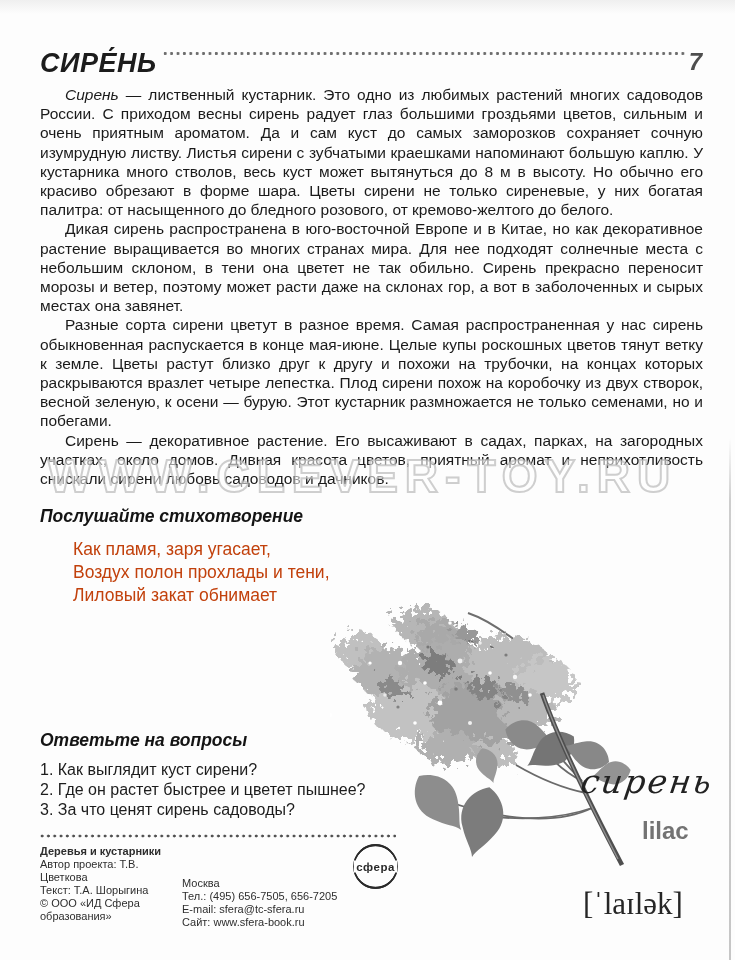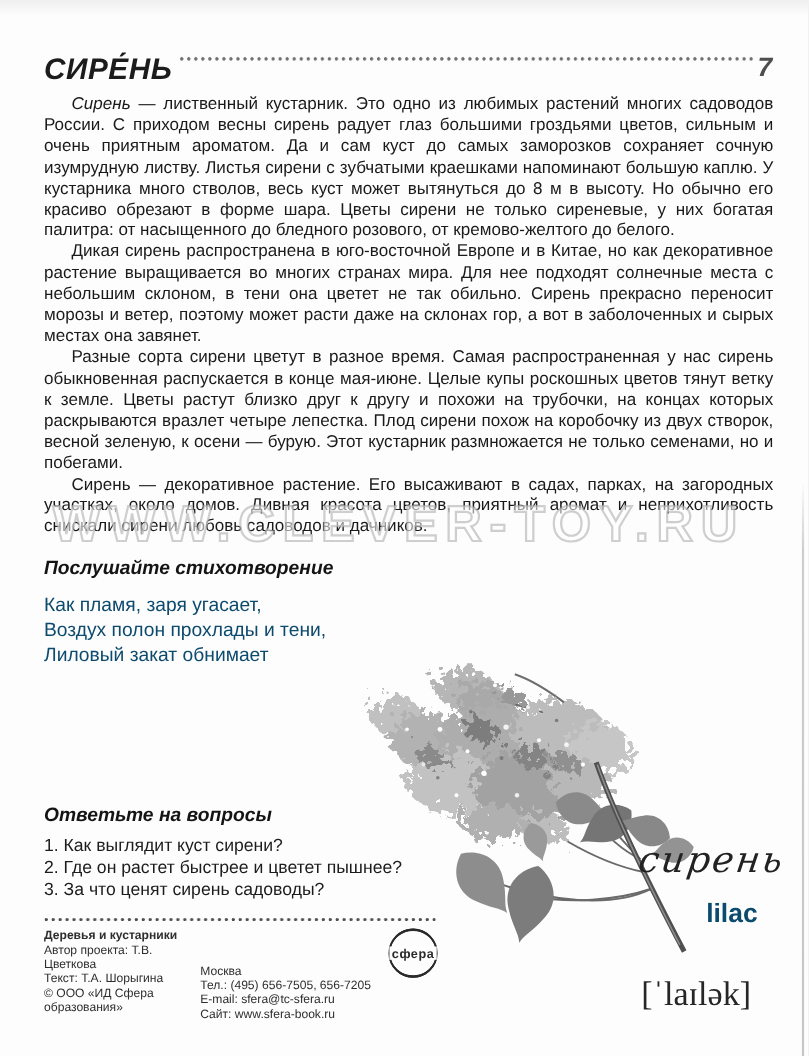--- a/index.html
+++ b/index.html
@@ -29,37 +29,37 @@
   .watermark { position:absolute; left:48px; top:449px; width:680px; z-index:3;
     font-weight:700; font-size:46px; letter-spacing:7px; white-space:nowrap; text-align:left;
     color:rgba(255,255,255,0.55); -webkit-text-stroke:2px rgba(178,178,178,0.62);
     pointer-events:none; }
 
   
   .cols { position:absolute; left:40px; top:506px; width:663px; display:flex; z-index:2; }
   .col-poem { width:435px; }
   .col-riddle { flex:1; }
   .sect-heading { font-style:italic; font-weight:700; font-size:17.5px; margin:0 0 11px 0; color:#141414; }
-  .verse { font-size:17.5px; line-height:23px; color:#0c4a6e; }
+  .verse { font-size:17.5px; line-height:23px; color:#c2410c;margin-left:33px; }
   .ans-italic { font-style:italic; }
 
   
   .questions { position:absolute; left:40px; top:730px; z-index:2; }
   .questions .q { font-size:16px; line-height:20px; color:#1c1c1c; }
   .questions .sect-heading { margin-bottom:9px; }
 
   
   .photo { position:absolute; left:330px; top:603px; z-index:0; }
 
   
   .label-script { position:absolute; left:581px; top:762px; z-index:2;
     font-family:"DejaVu Serif", serif; font-style:italic; font-size:33px; letter-spacing:2px;
     transform:skewX(-8deg); color:#222; }
   .label-en { position:absolute; left:642px; top:817px; z-index:2;
-    font-weight:700; font-size:24px; color:#0c4a6e; }
+    font-weight:700; font-size:24px; color:#737373; }
   .label-tr { position:absolute; left:583px; top:850px; z-index:2;
     font-family:"Liberation Serif", serif; font-size:31px; color:#262626;margin-top:36px; }
 
   
   .sep-dots { position:absolute; left:40px; top:833px; width:356px; height:6px;
     background-image:radial-gradient(circle at 2px 3px, #4f4f4f 1.2px, rgba(0,0,0,0) 1.7px);
     background-size:6.3px 6px; background-repeat:repeat-x; }
   .footer { position:absolute; left:40px; top:845px; width:312px; display:flex; gap:0;
     font-size:11px; line-height:13px; color:#2e2e2e; }
   .f-col1 { width:142px; }

